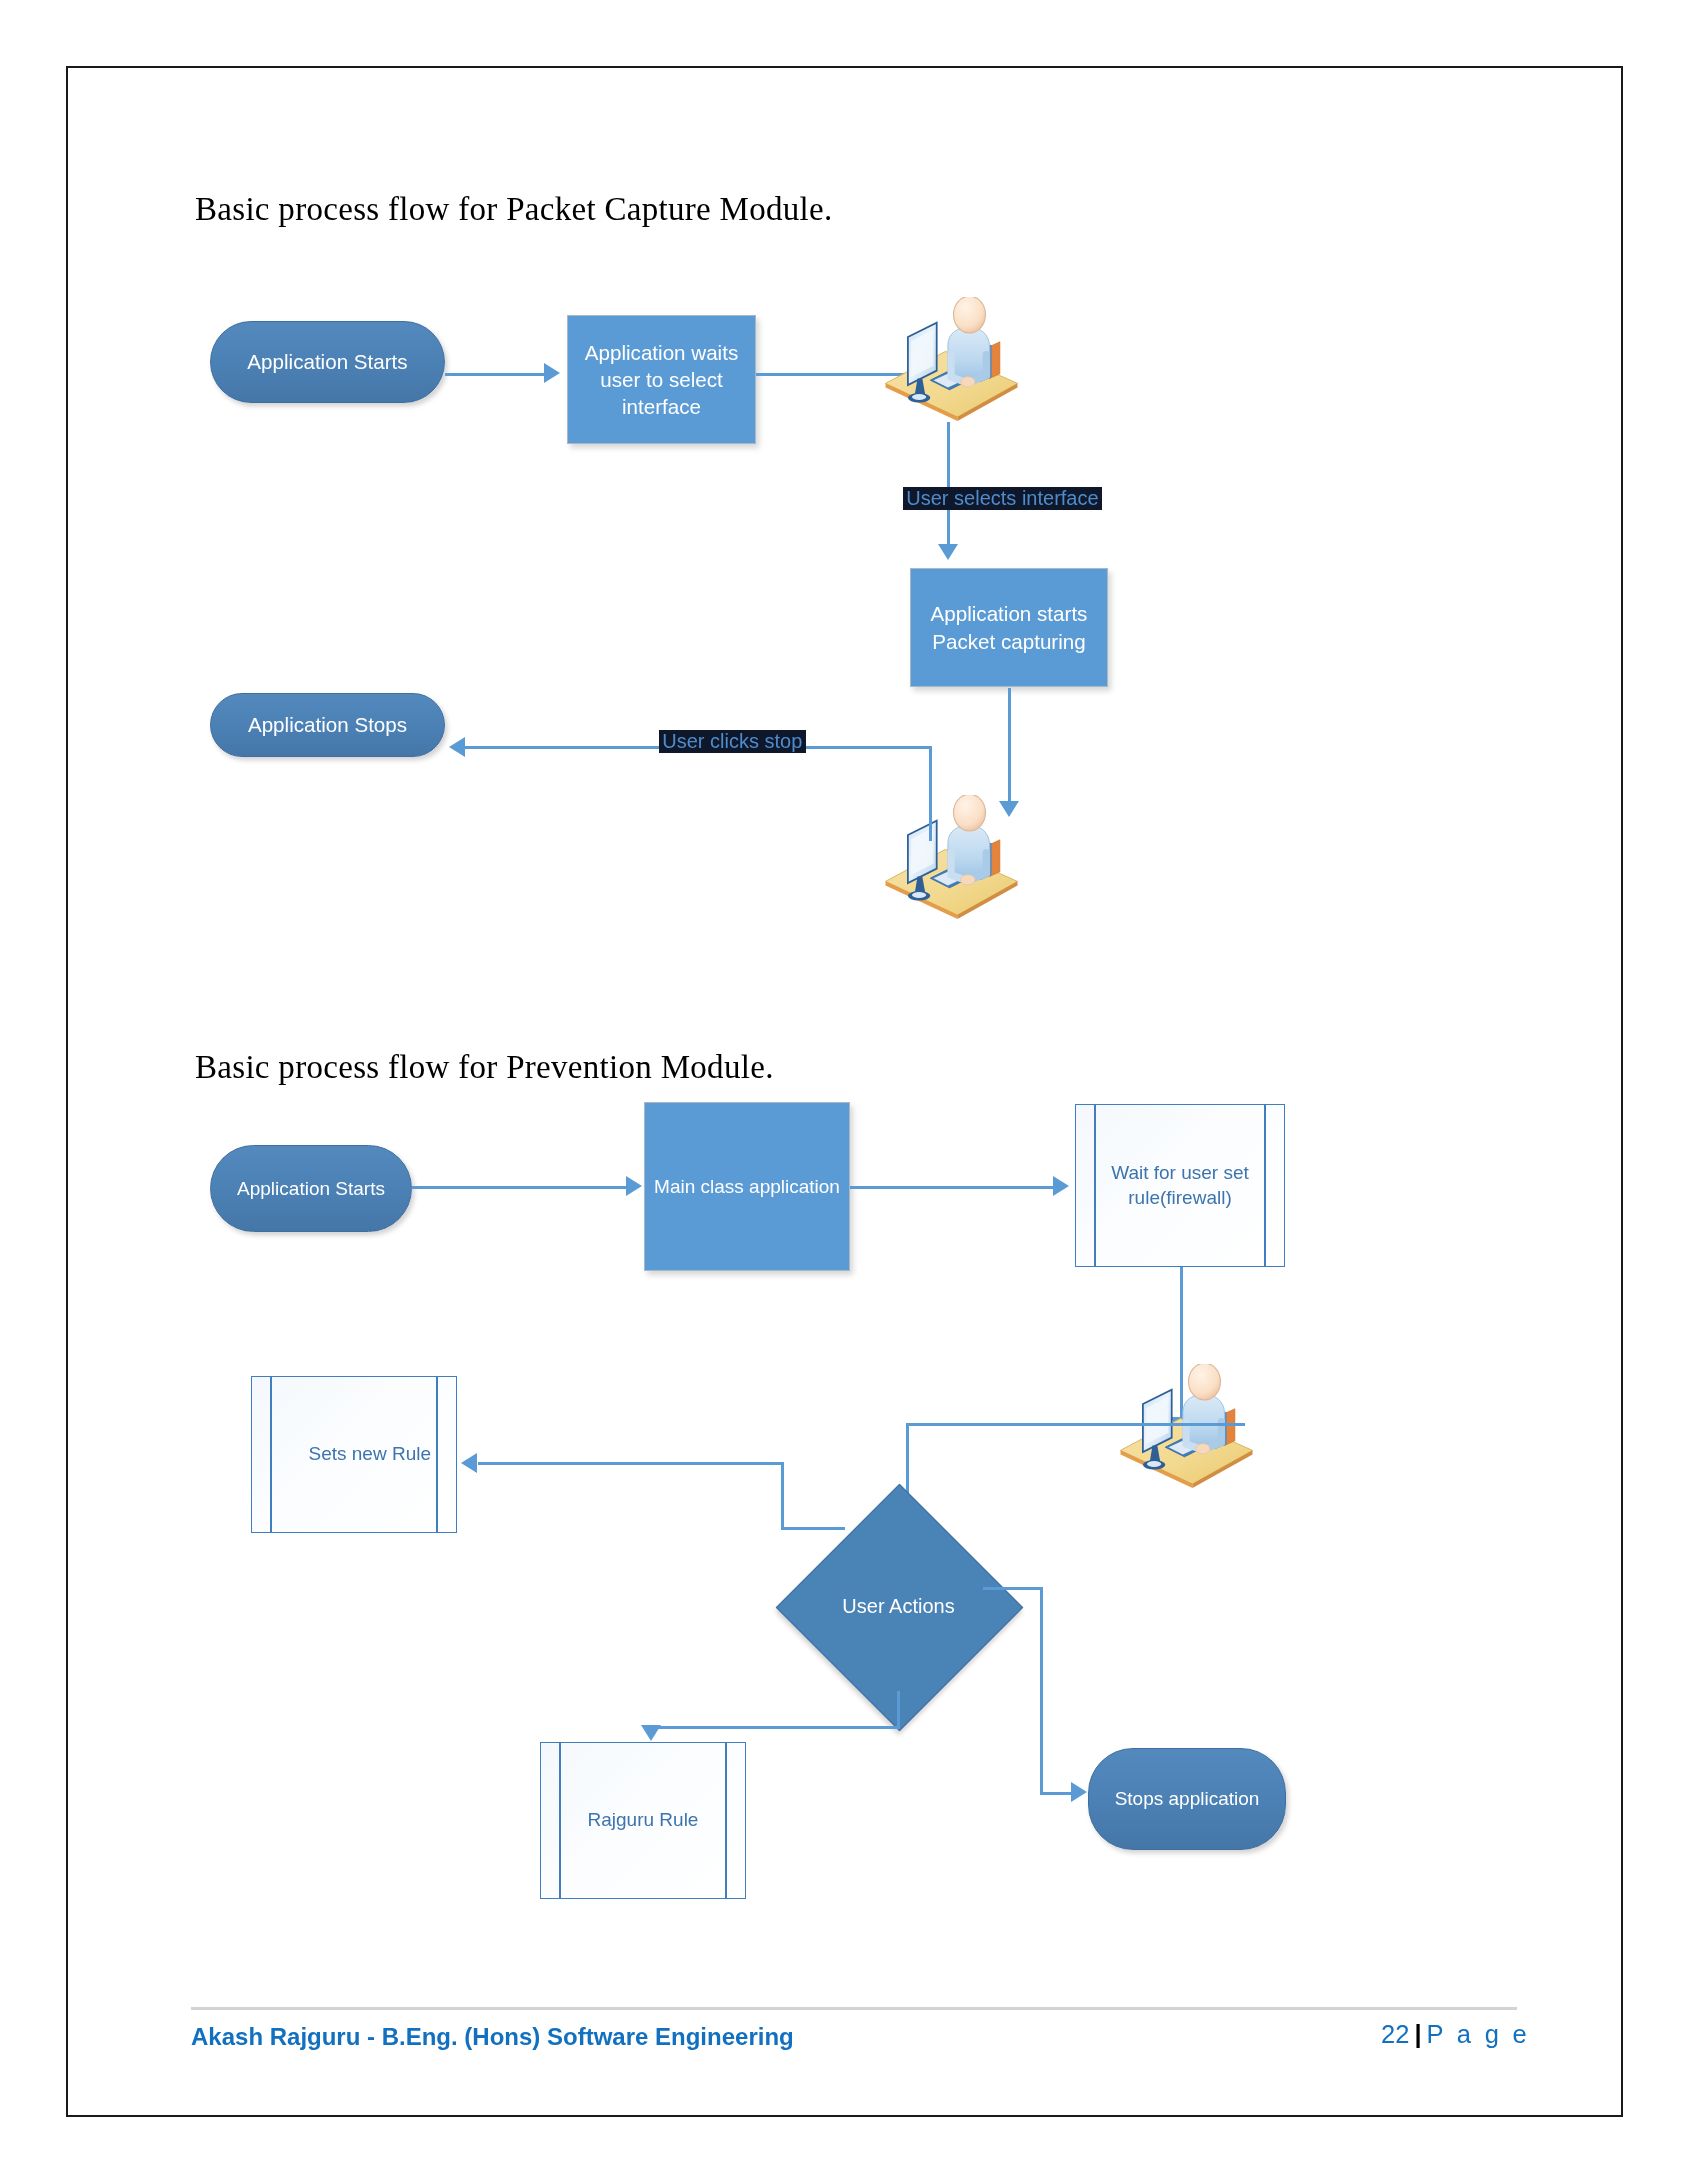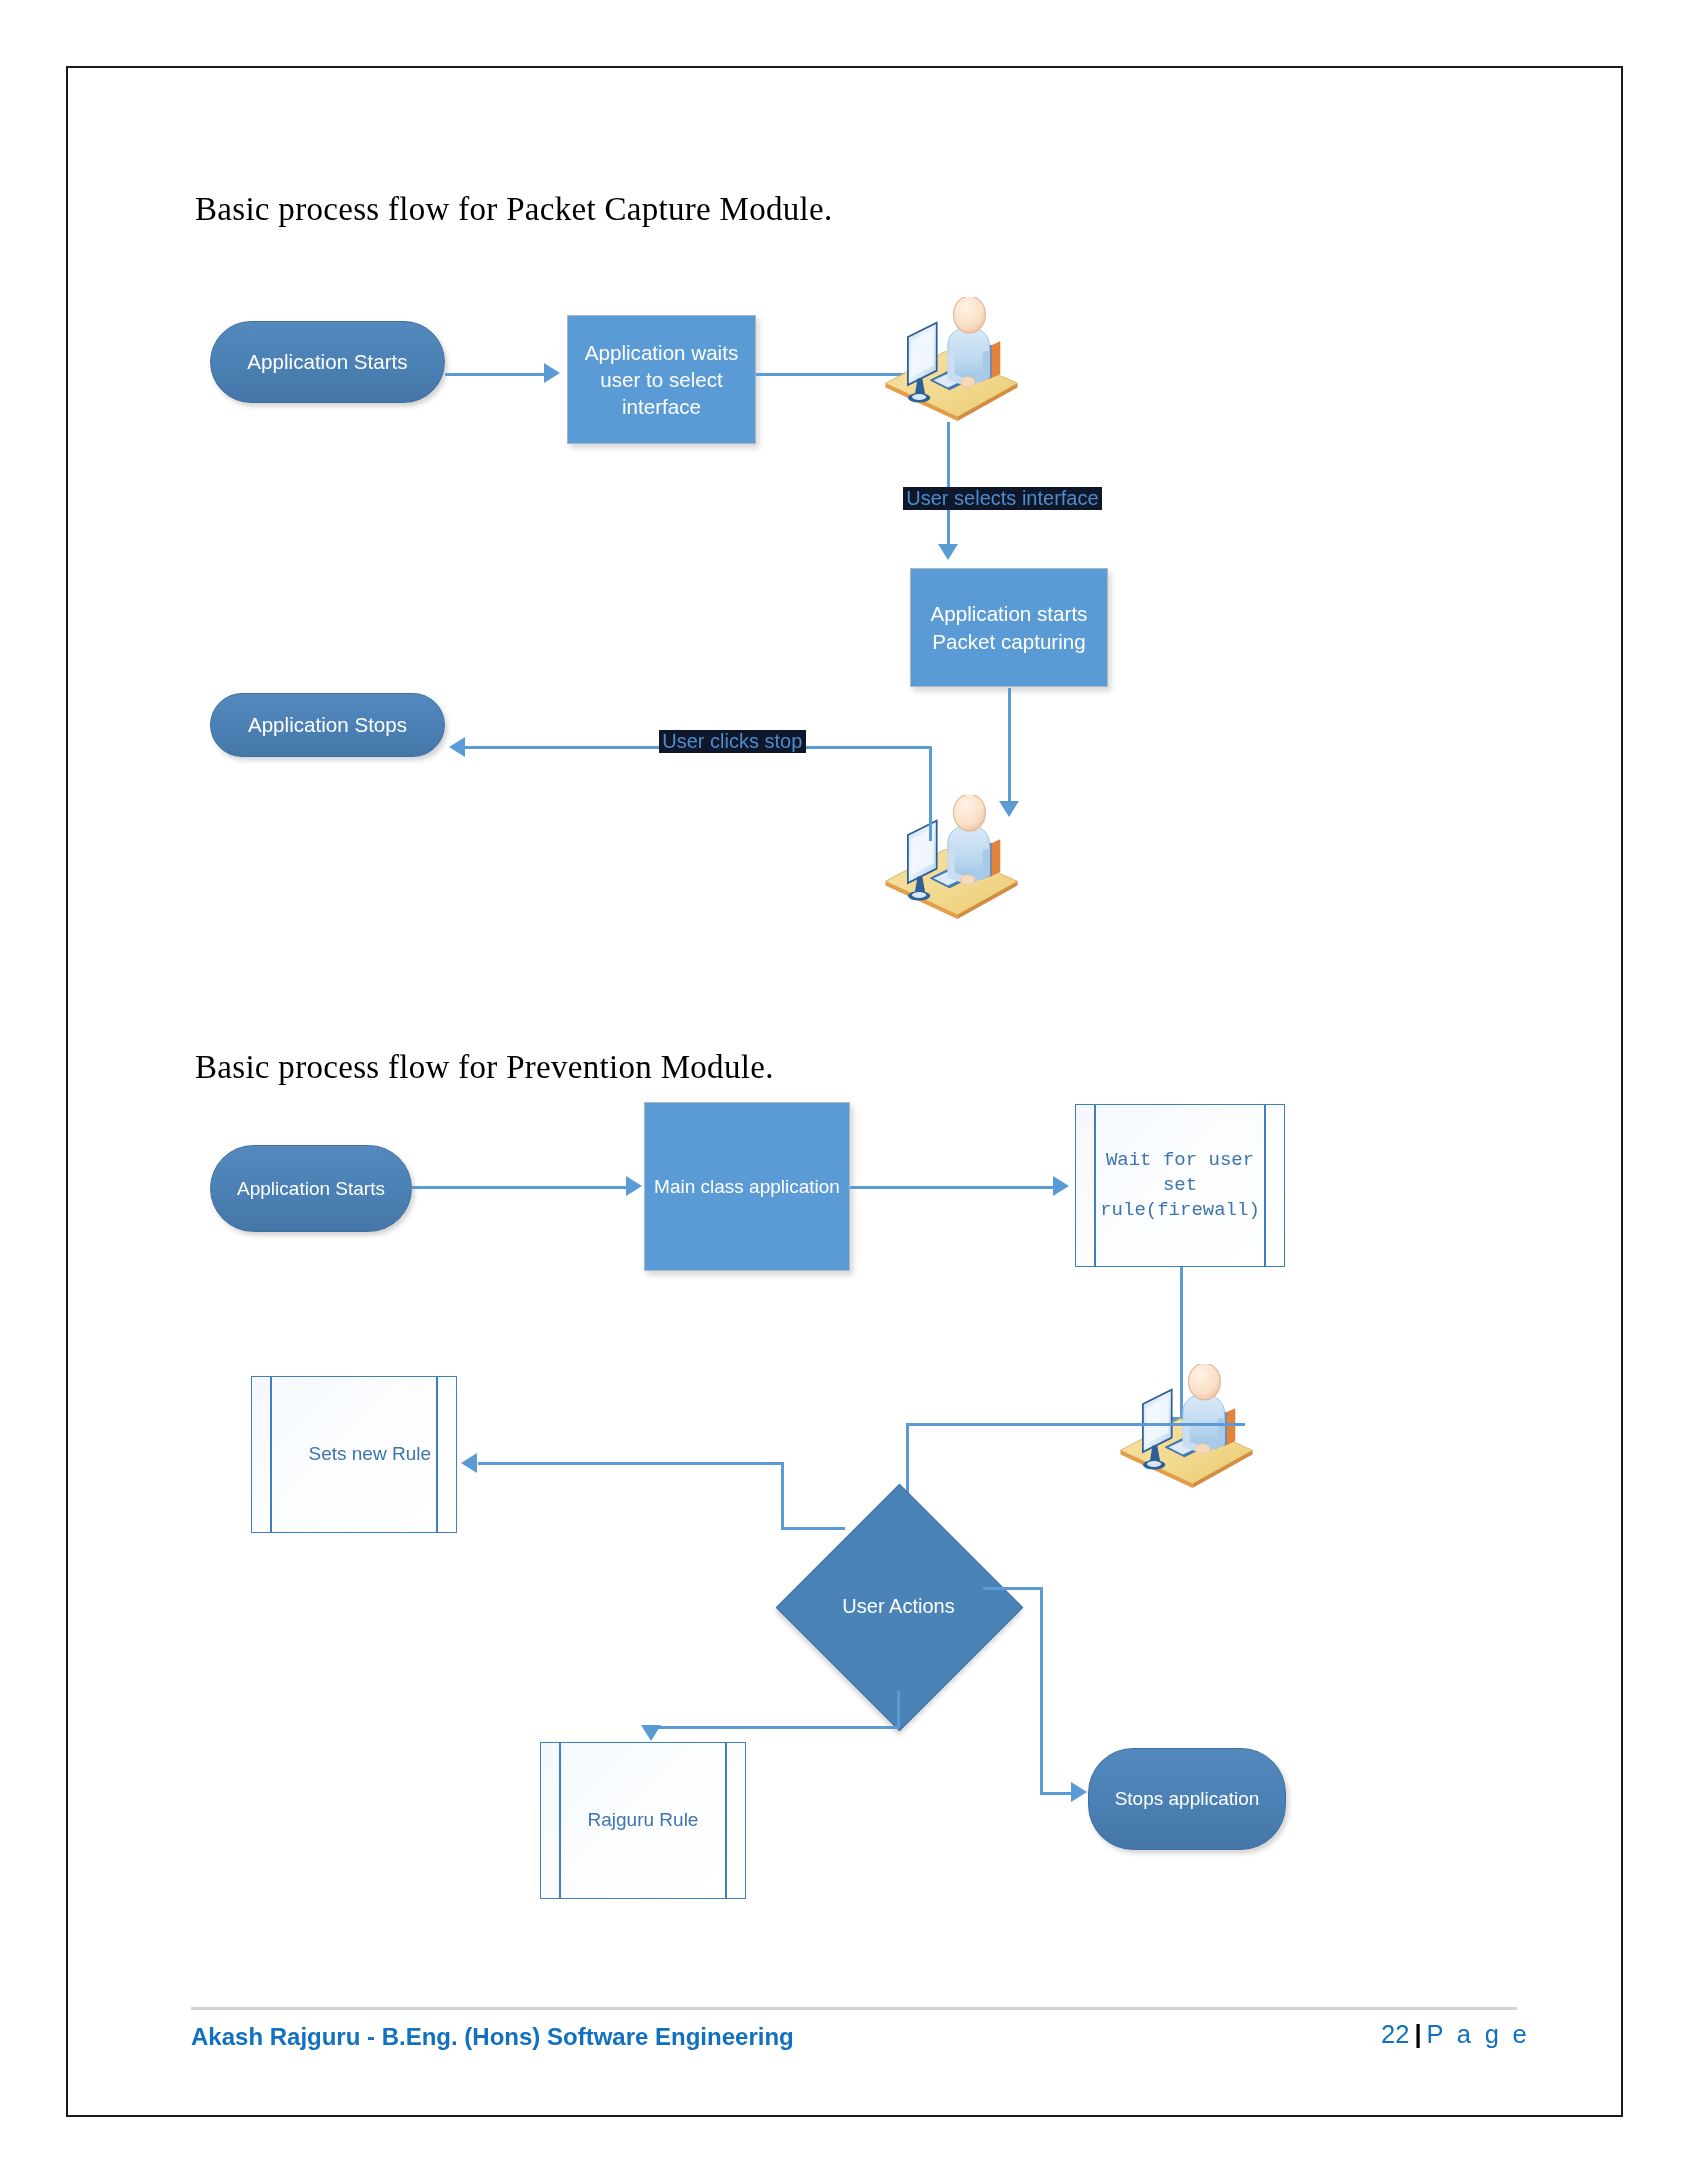--- a/index.html
+++ b/index.html
@@ -210,21 +210,21 @@
   <div class="node term" style="left:210px;top:1145px;width:202px;height:87px;font-size:19px;">Application Starts</div>
 
   <div class="edge h" style="left:412px;top:1186px;width:218px;"></div>
   <div class="ah right" style="left:626px;top:1176px;"></div>
 
   <div class="node proc" style="left:644px;top:1102px;width:206px;height:169px;font-size:19px;padding:0 6.6px;">Main class application</div>
 
   <div class="edge h" style="left:850px;top:1186px;width:206px;"></div>
   <div class="ah right" style="left:1053px;top:1176px;"></div>
 
-  <div class="node predef" style="left:1075px;top:1104px;width:210px;height:163px;font-family:Liberation Mono, monospace;">
+  <div class="node predef" style="left:1075px;top:1104px;width:210px;height:163px;">
     <span class="bar l"></span>
     <span class="bar r"></span>
     <span class="txt">Wait for user set rule(firewall)</span>
   </div>
 
   <div class="edge v" style="left:1180px;top:1267px;height:157px;"></div>
   <div class="ah down" style="left:1170px;top:1417px;"></div>
 
   <div class="usericon" style="left:1104px;top:1364px;width:161px;height:128px;">
     <svg viewBox="0 0 200 160" width="161" height="128" aria-hidden="true">

